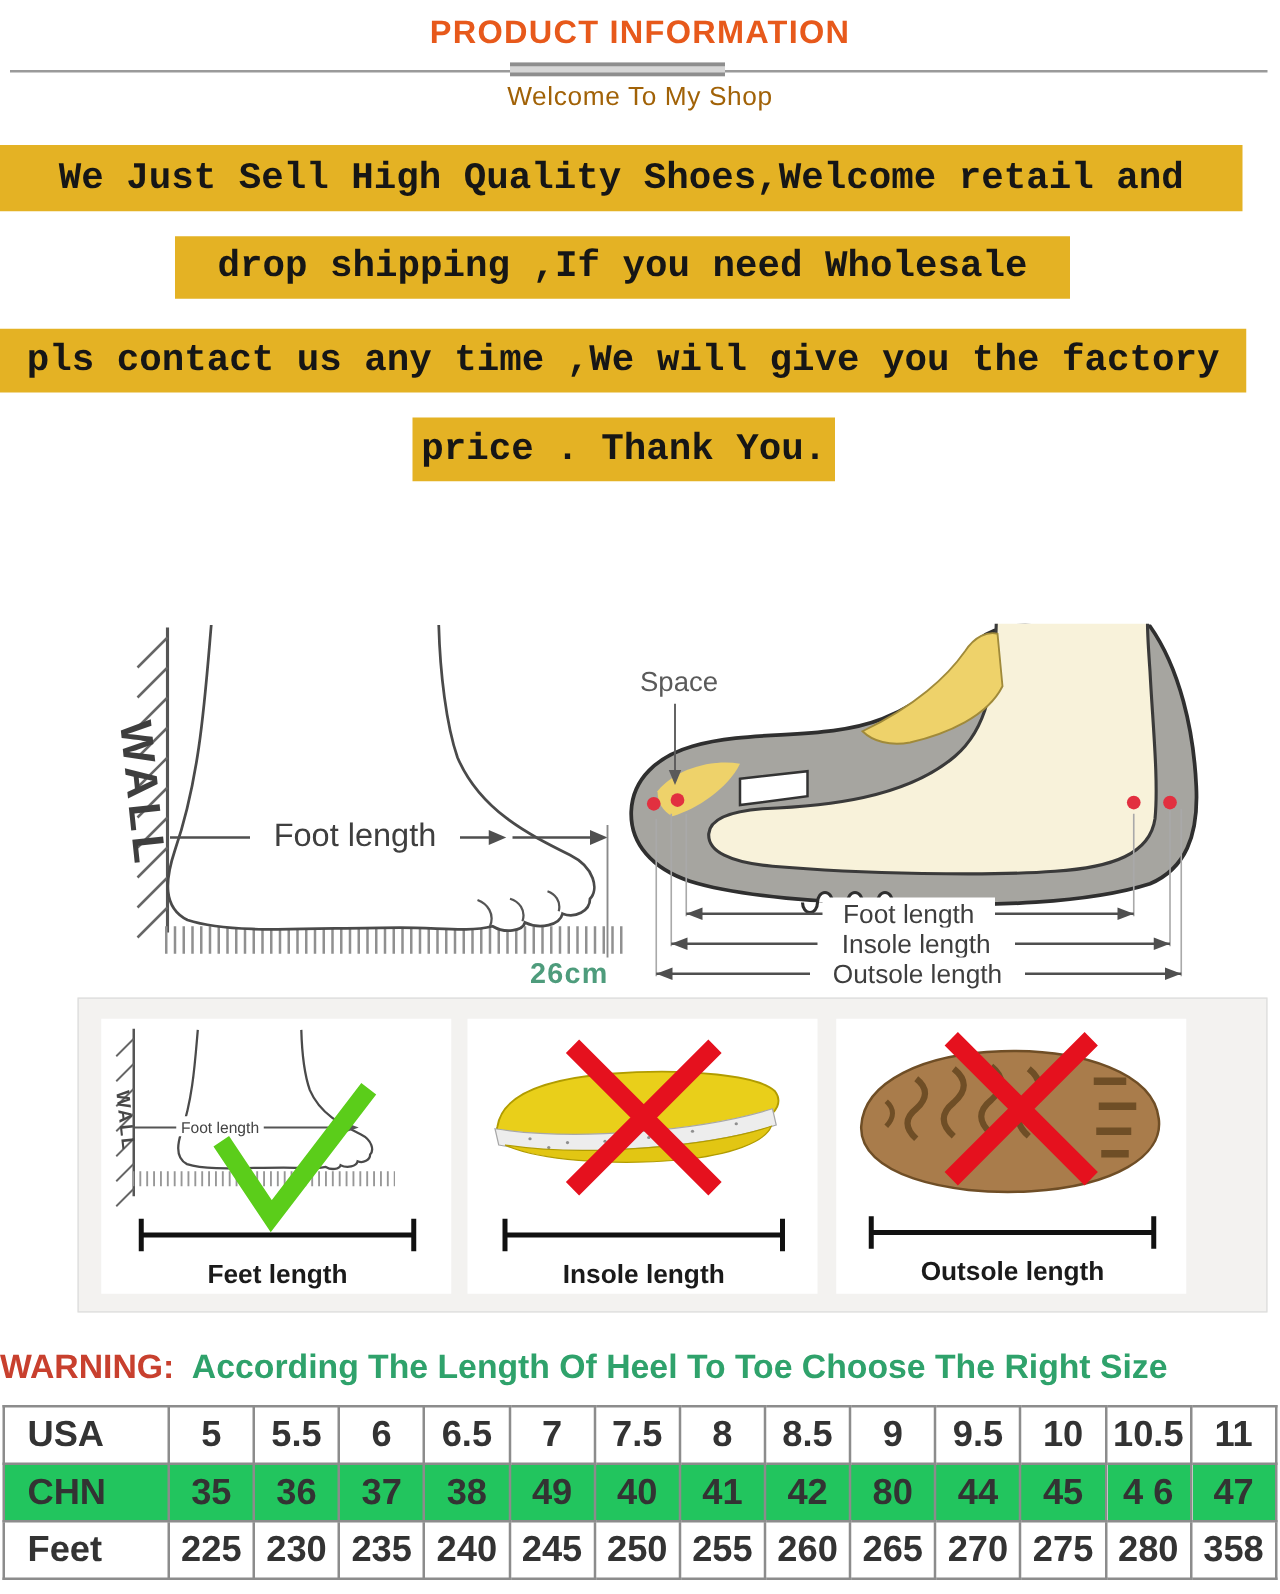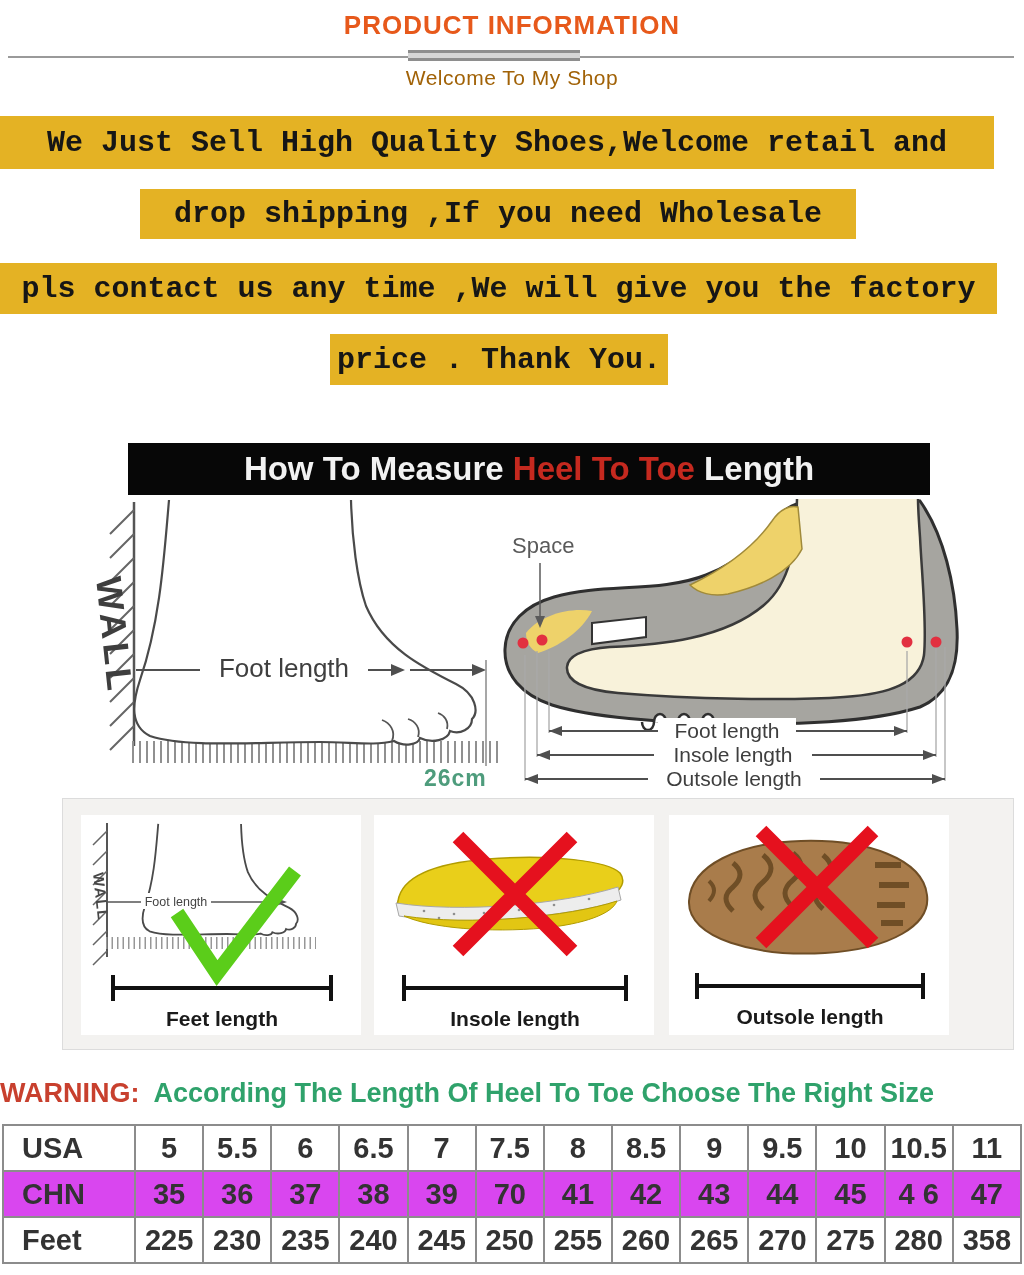--- a/index.html
+++ b/index.html
@@ -46,40 +46,39 @@
   #warning-row{top:1078px;left:0;width:824px;text-align:center;font-size:27px;font-weight:bold;white-space:pre;}
   #warning-label{color:var(--warning-red,#C8402E);}
   #warning-text{color:var(--warning-green,#2FA26B);}
 
   
   #table-wrap{top:1124px;left:2px;width:1020px;border-radius:12px;}
   #size-table{border-collapse:collapse;width:100%;table-layout:fixed;}
   #size-table td{border:2px solid #8C8C8C;font-size:29px;font-weight:bold;color:#333;
                  text-align:center;height:44px;padding:0;overflow:hidden;}
   #size-table td.rowhead{text-align:left;padding-left:18px;width:112px;}
-  #size-table tr.shaded{background:#d946ef;}
+  #size-table tr.shaded{background:#22c55e;}
 
   svg text{font-family:"Liberation Sans",sans-serif;}
 </style>
 </head>
 <body>
 
 <div id="page">
 
   <div id="title" class="abs">PRODUCT INFORMATION</div>
   <div id="divider-line" class="abs"></div>
   <div id="divider-bar" class="abs"></div>
   <div id="subtitle" class="abs">Welcome To My Shop</div>
 
   <div id="promo1" class="abs promo">We Just Sell High Quality Shoes,Welcome retail and</div>
   <div id="promo2" class="abs promo">drop shipping ,If you need Wholesale</div>
   <div id="promo3" class="abs promo">pls contact us any time ,We will give you the factory</div>
   <div id="promo4" class="abs promo">price . Thank You.</div>
 
-  <div id="banner" class="abs"><span>How To Measure </span><span class="hl">Heel To Toe</span><span> Length</span></div>
 
   <svg id="left-diagram" class="abs" width="455" height="270" viewBox="0 0 455 270">
     <defs>
       <path id="foot-fill" d="M117,2 C112,60 108,124 88,182 C80,206 78,228 98,238 C135,250 200,244 268,244 C300,244 322,248 342,243 C352,249 366,247 368,240 C380,246 396,242 398,233 C408,237 420,231 420,221 C427,214 424,196 404,186 C370,169 332,150 314,108 C305,82 300,40 299,2 Z"></path>
       <path id="foot-stroke" d="M117,2 C112,60 108,124 88,182 C80,206 78,228 98,238 C135,250 200,244 268,244 C300,244 322,248 342,243 C352,249 366,247 368,240 C380,246 396,242 398,233 C408,237 420,231 420,221 C427,214 424,196 404,186 C370,169 332,150 314,108 C305,82 300,40 299,2"></path>
     </defs>
     <line x1="82" y1="4" x2="82" y2="248" stroke="#555" stroke-width="2.5"></line>
     <path d="M82,12 L58,36 M82,36 L58,60 M82,60 L58,84 M82,84 L58,108 M82,108 L58,132 M82,132 L58,156 M82,156 L58,180 M82,180 L58,204 M82,204 L58,228 M82,228 L58,252" stroke="#666" stroke-width="2" fill="none"></path>
     <text transform="translate(44,80) rotate(84)" font-size="36" font-weight="bold" fill="#3E3E3E" letter-spacing="4">WALL</text>
     <line x1="80" y1="254" x2="450" y2="254" stroke="#909090" stroke-width="22" stroke-dasharray="2 5"></line>
@@ -203,25 +202,25 @@
             <td>10</td>
             <td>10.5</td>
             <td>11</td>
           </tr>
           <tr class="shaded">
             <td class="rowhead">CHN</td>
             <td>35</td>
             <td>36</td>
             <td>37</td>
             <td>38</td>
-            <td>39</td>
-            <td>70</td>
+            <td>49</td>
+            <td>40</td>
             <td>41</td>
             <td>42</td>
-            <td>43</td>
+            <td>80</td>
             <td>44</td>
             <td>45</td>
             <td>4 6</td>
             <td>47</td>
           </tr>
           <tr>
             <td class="rowhead">Feet</td>
             <td>225</td>
             <td>230</td>
             <td>235</td>

